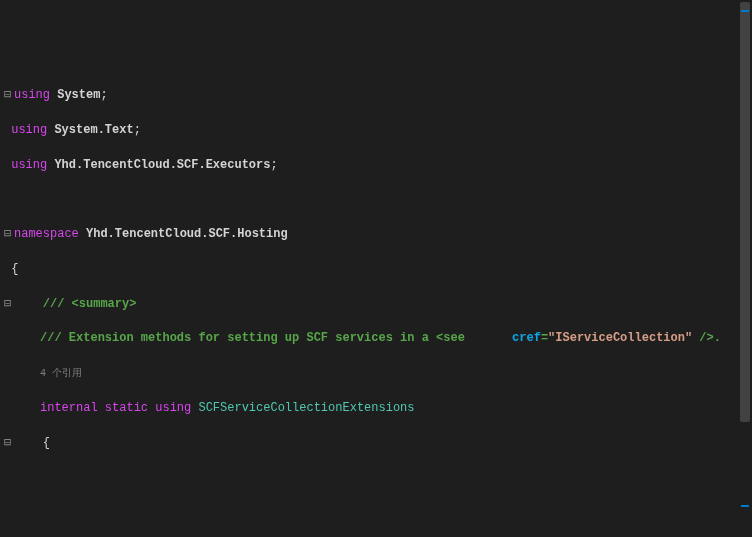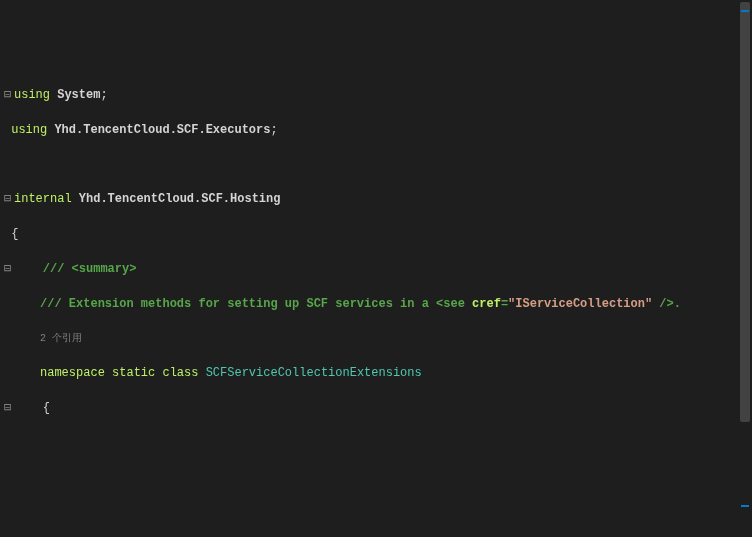--- a/index.html
+++ b/index.html
@@ -18,26 +18,26 @@
     padding: 0 0 0 4px;
     position: relative;
   }
   .fold {
     color: #808080;
     cursor: pointer;
     display: inline-block;
     width: 10px;
   }
   .line { padding-left: 0; }
-  .kw   { color: #bef264; }            
+  .kw   { color: #d946ef; }            
   .ns   { color: #d4d4d4; font-weight: bold; }            
   .type { color: #4ec9b0; }            
   .str  { color: #d69d85; }            
   .cmt  { color: #57a64a; font-weight: bold; }            
-  .attr { color: #bef264; }
+  .attr { color: #0ea5e9; margin-left: 40px; }
   .ref  { color: #808080; font-size: 10px; }
   .br   { color: #d4d4d4; }
   .scrollbar-v {
     position:absolute;
     right:0; top:0;
     width:14px; height:537px;
     background:#1e1e1e;
   }
   .scrollbar-thumb {
     position:absolute;
@@ -53,28 +53,29 @@
     background:#007acc;
   }
 </style>
 </head>
 <body>
 
 
 
 <div class="editor">
 <div class="line"><span class="fold">⊟</span><span class="kw">using</span> <span class="ns">System</span>;</div>
+<div class="line"> <span class="kw">using</span> <span class="ns">System.Text</span>;</div>
 <div class="line"> <span class="kw">using</span> <span class="ns">Yhd.TencentCloud.SCF.Executors</span>;</div>
 <div class="line">&nbsp;</div>
-<div class="line"><span class="fold">⊟</span><span class="kw">internal</span> <span class="ns">Yhd.TencentCloud.SCF.Hosting</span></div>
+<div class="line"><span class="fold">⊟</span><span class="kw">namespace</span> <span class="ns">Yhd.TencentCloud.SCF.Hosting</span></div>
 <div class="line"> <span class="br">{</span></div>
 <div class="line"><span class="fold">⊟</span>    <span class="cmt">/// &lt;summary&gt;</span></div>
 <div class="line">     <span class="cmt"><span>/// Extension methods for setting up SCF services in a &lt;see </span><span class="attr">cref</span>=<span class="str">"IServiceCollection"</span><span> /&gt;.</span></span></div>
-<div class="line">     <span class="ref">2 个引用</span></div>
-<div class="line">     <span class="kw">namespace static class</span> <span class="type">SCFServiceCollectionExtensions</span></div>
+<div class="line">     <span class="ref">4 个引用</span></div>
+<div class="line">     <span class="kw">internal static using</span> <span class="type">SCFServiceCollectionExtensions</span></div>
 <div class="line"><span class="fold">⊟</span>    <span class="br">{</span></div>
 
 
 
 
 
 
 
 
 

